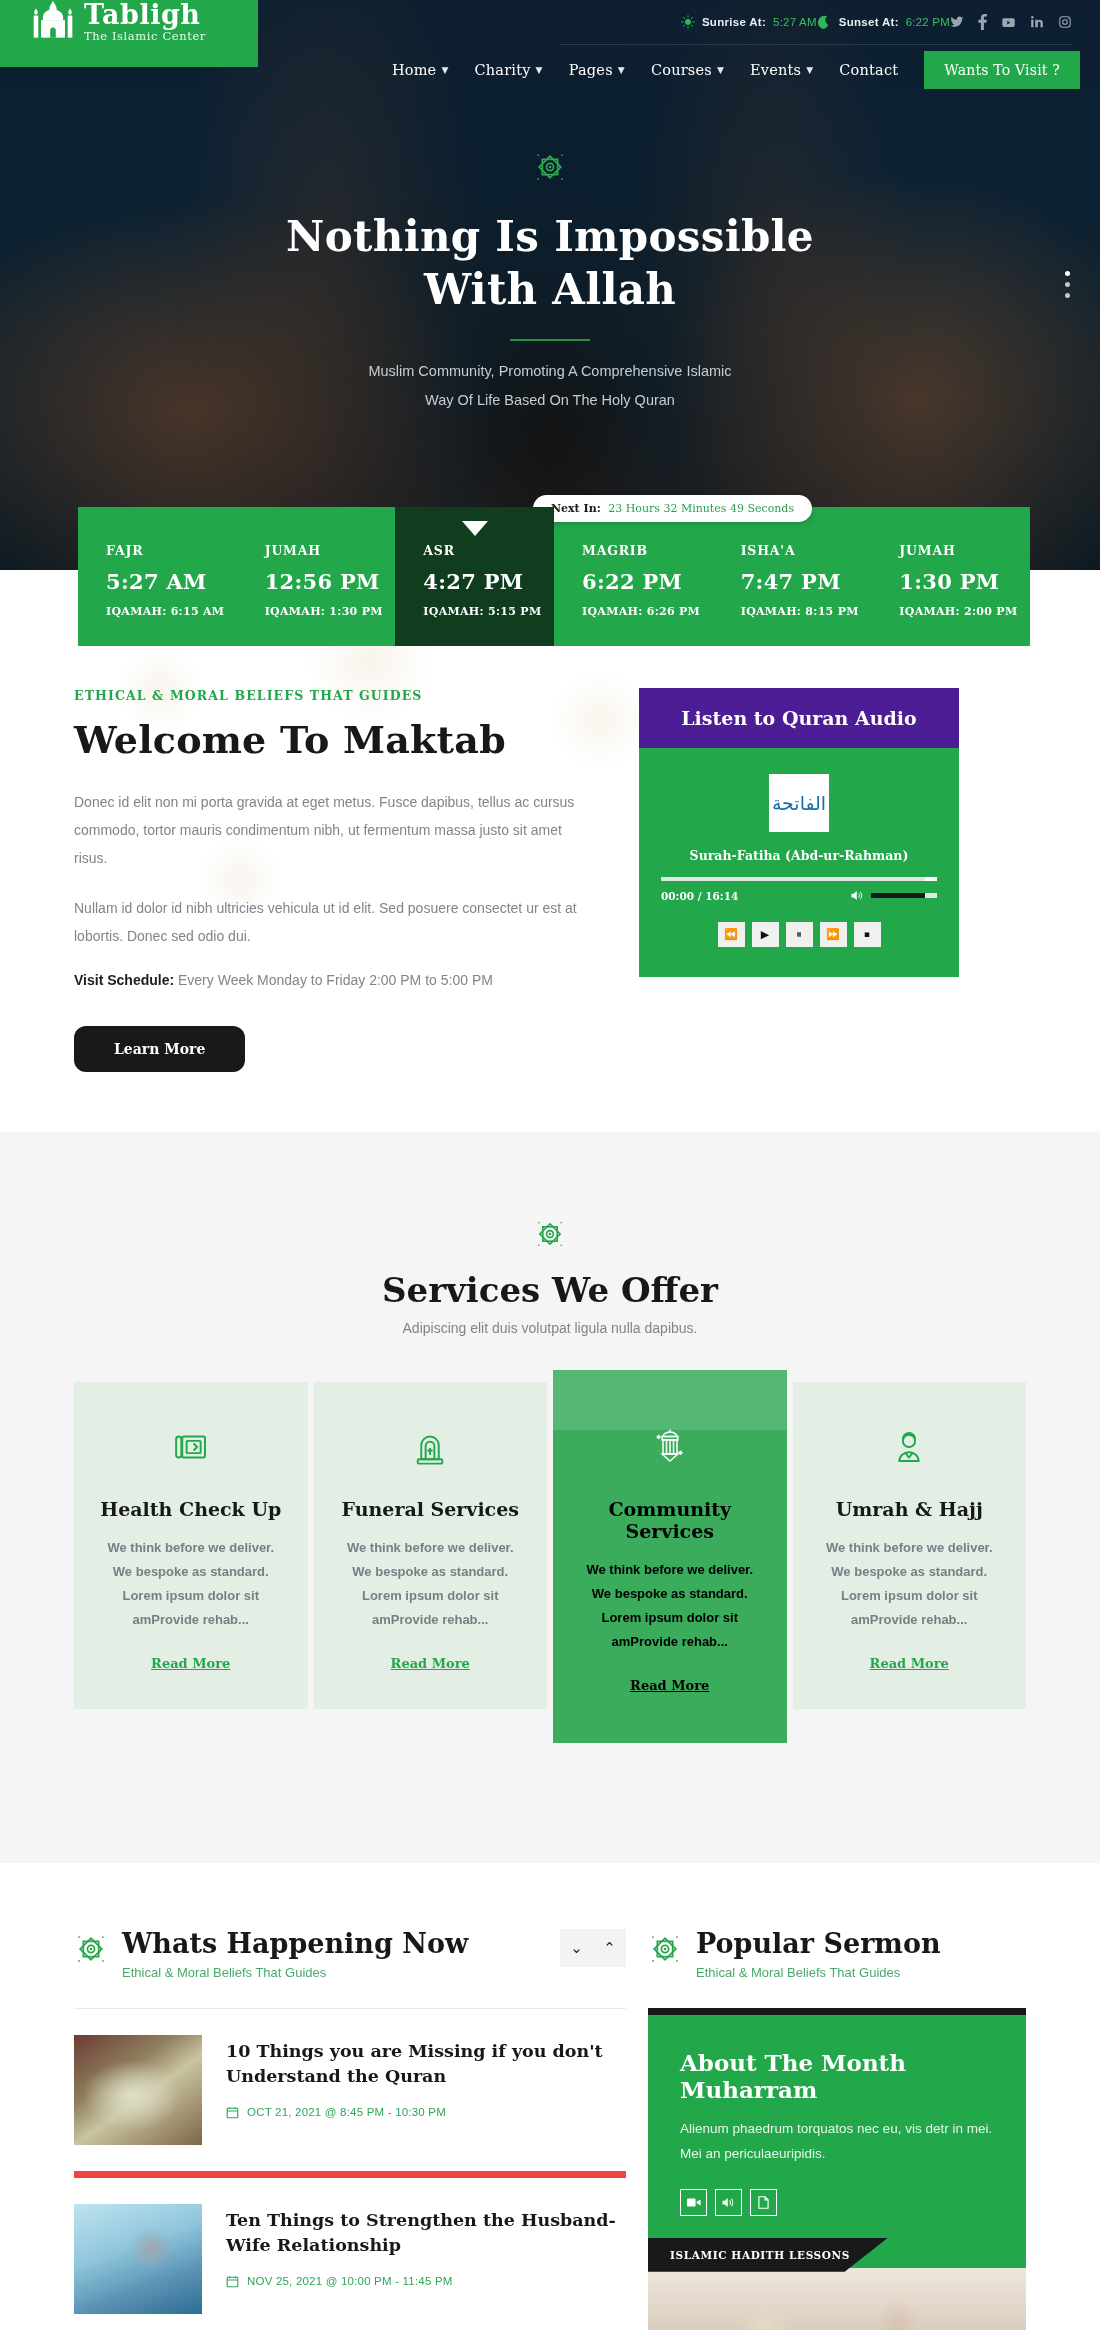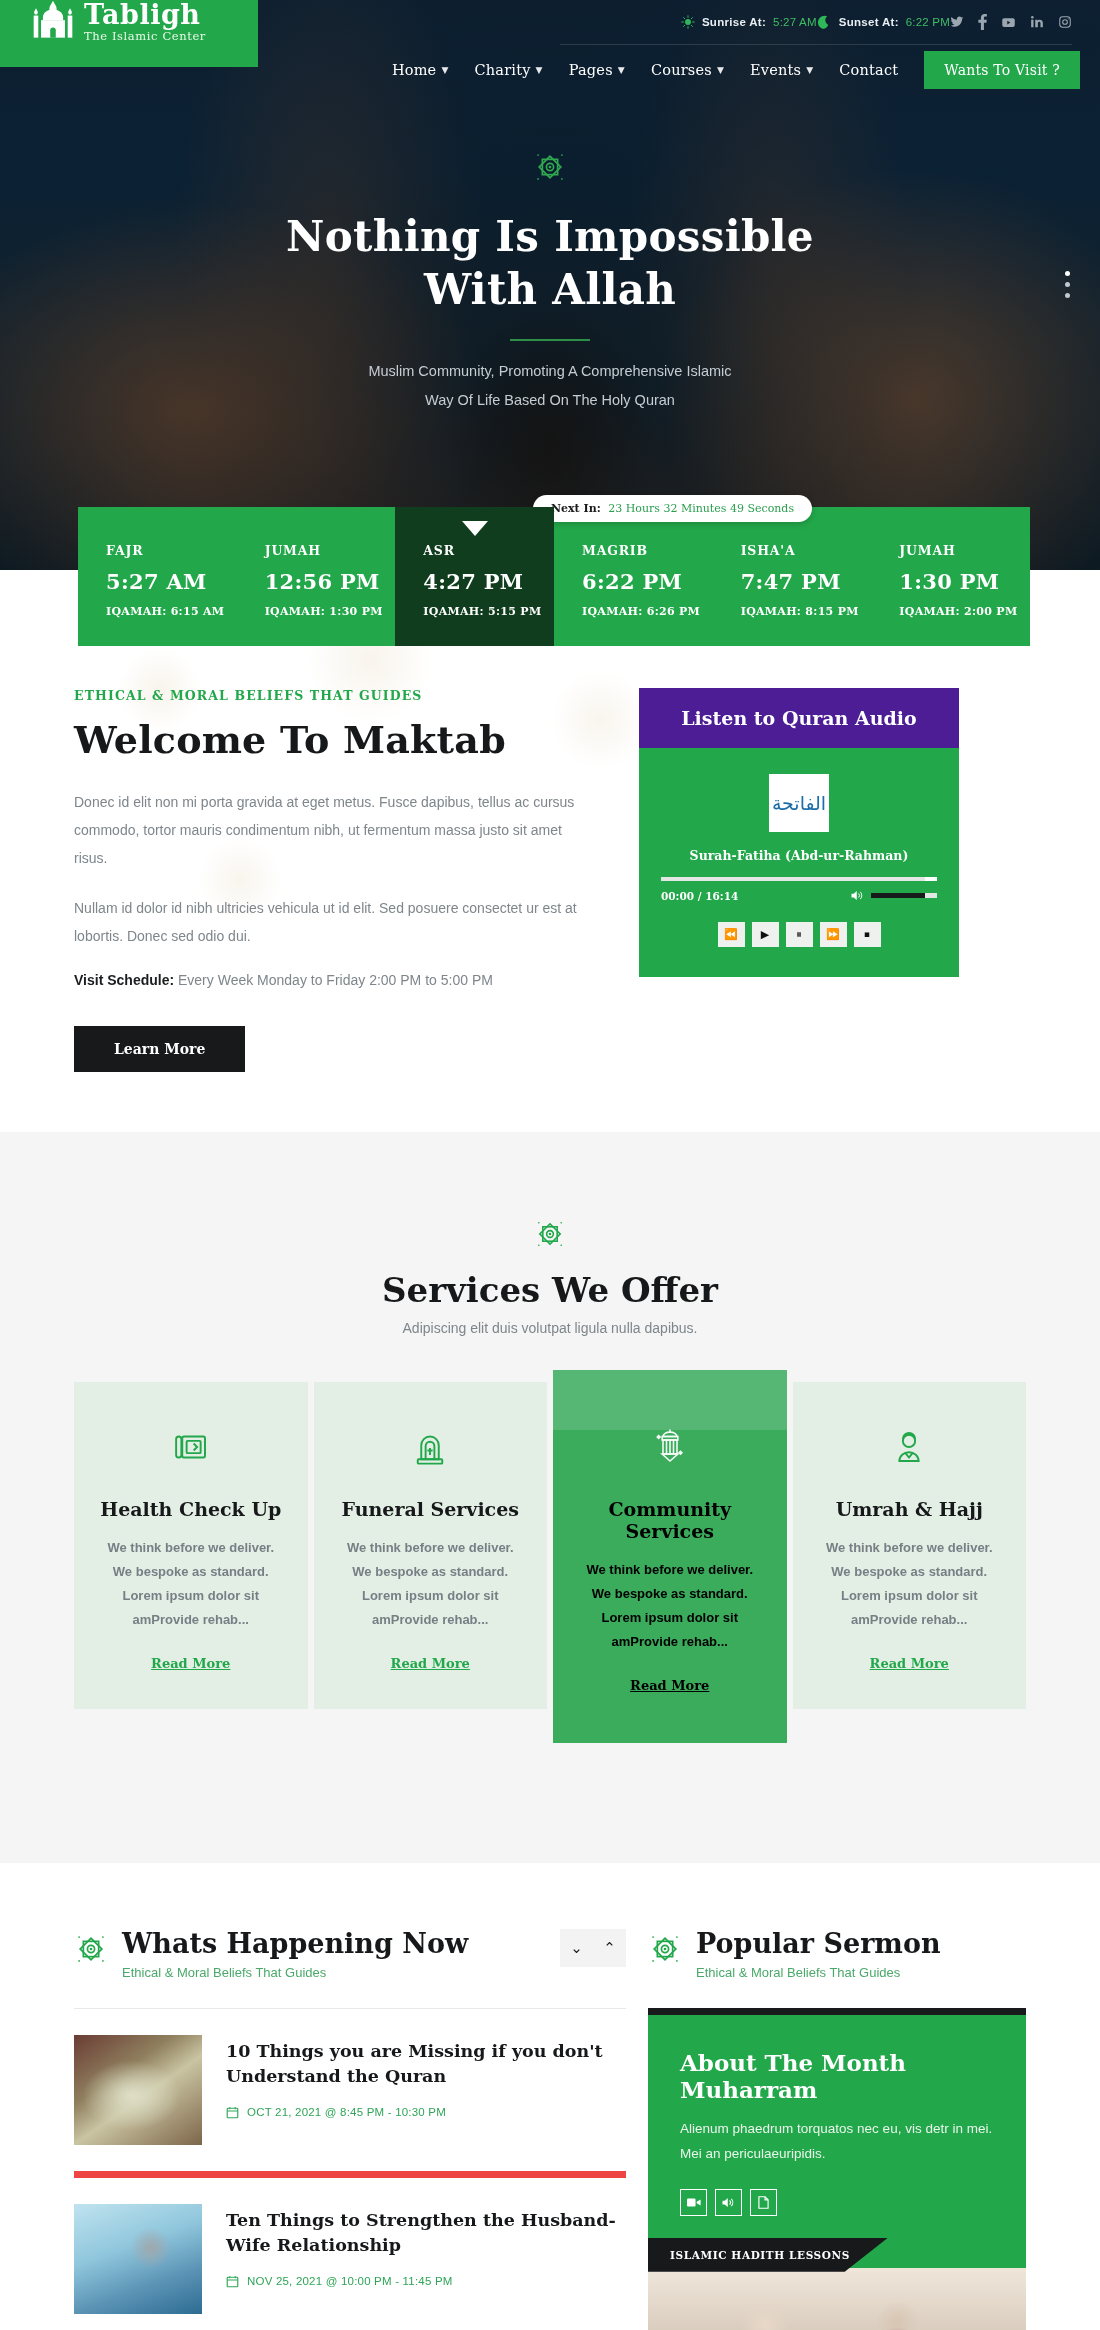--- a/index.html
+++ b/index.html
@@ -108,21 +108,21 @@
   .w-left{ width:505px; }
   .eyebrow{ font-family:"DejaVu Serif", serif; color:#22a74a; font-size:12.5px;
     font-weight:700; letter-spacing:1.1px; margin-bottom:14px;}
   .w-title{ font-family:"DejaVu Serif", serif; font-size:38px; color:#16181a;
     font-weight:700; margin-bottom:26px; letter-spacing:.2px;}
   .w-p{ color:#7e868c; font-size:14px; line-height:2; margin-bottom:22px;}
   .w-sched{ font-size:14px; color:#7e868c; margin-bottom:38px;}
   .w-sched b{ color:#1b1d1f; font-weight:700;}
   .learn-btn{ display:inline-block; background:#17191b; color:#fff;
     font-family:"DejaVu Serif", serif; font-size:14px; font-weight:700;
-    padding:15px 40px; cursor:pointer;}
+    padding:15px 40px; cursor:pointer;border-radius:12px;}
 
   .audio-card{ width:320px; }
   .audio-head{ background:#4c1d95; color:#fff; text-align:center;
     font-family:"DejaVu Serif", serif; font-size:19px; font-weight:700; padding:19px 0;}
   .audio-body{ background:#22a74a; padding:26px 22px 30px; text-align:center;}
   .surah-img{ width:60px; height:58px; background:#fff; margin:0 auto 16px;
     display:flex; align-items:center; justify-content:center;}
   .surah-ar{ font-size:19px; color:#1b6ea8; font-family:"DejaVu Sans", sans-serif;}
   .surah-name{ font-family:"DejaVu Serif", serif; color:#fff; font-size:12.5px;
     font-weight:700; margin-bottom:14px;}

